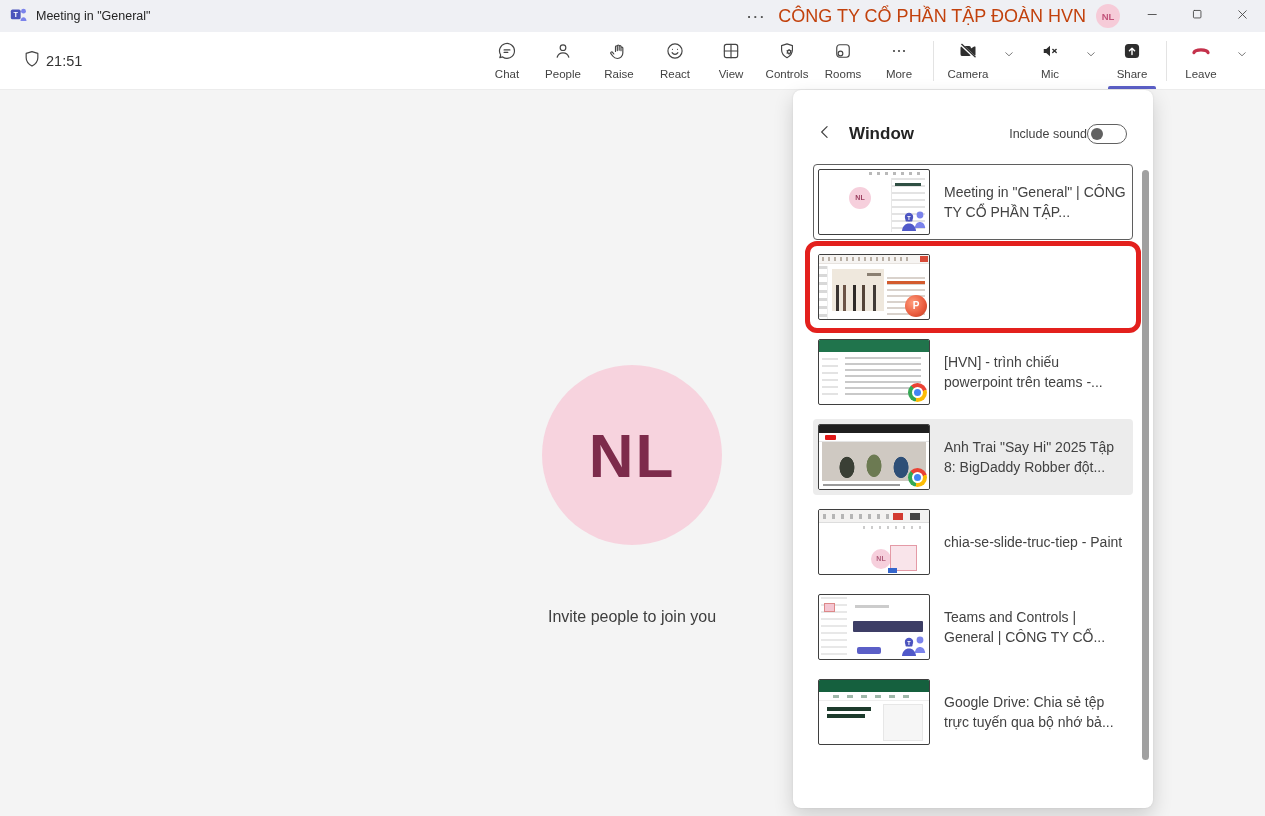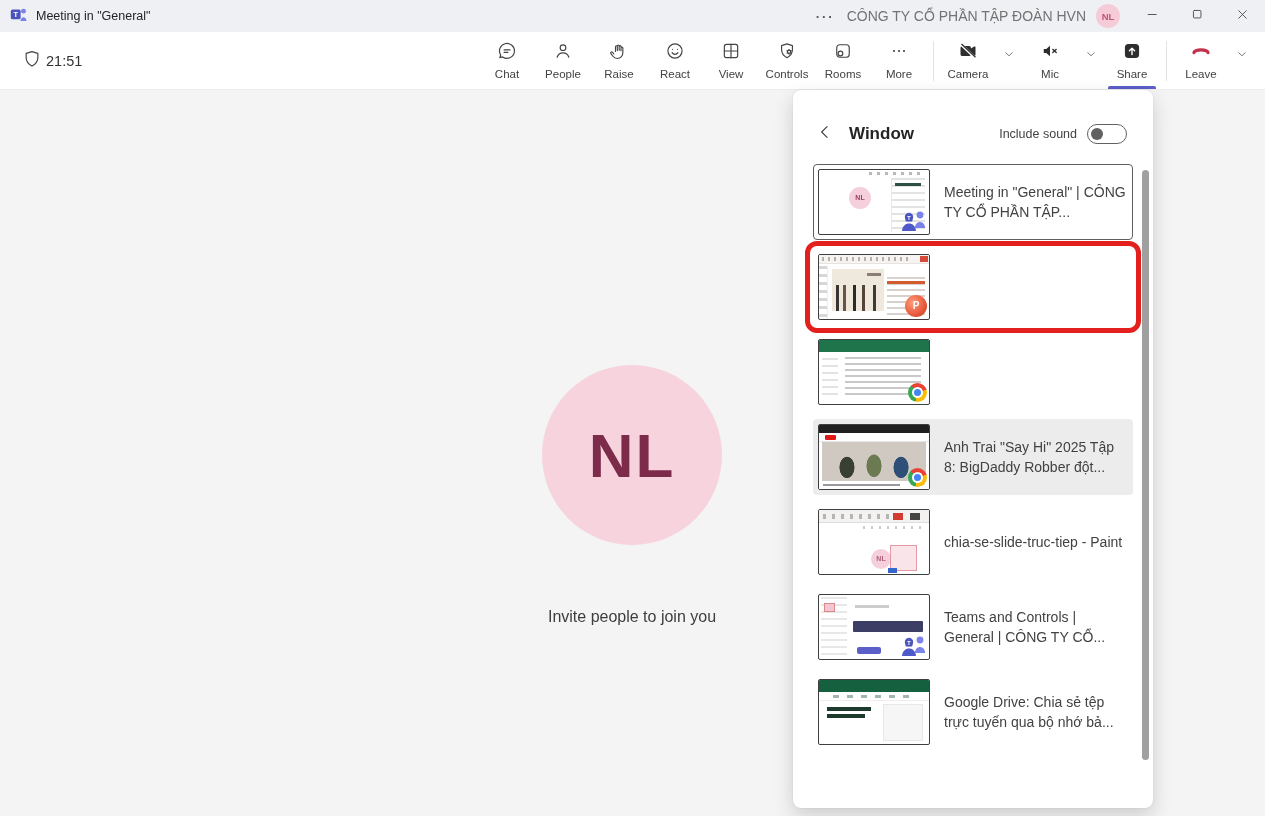--- a/index.html
+++ b/index.html
@@ -7,21 +7,21 @@
   html,body{width:1265px;height:816px;overflow:hidden;}
   body{font-family:var(--f);background:#f4f4f4;position:relative;}
 
   
   .titlebar{height:32px;background:#eff0f4;display:flex;align-items:center;padding-left:10px;}
   .tb-app{display:flex;align-items:center;gap:8px;}
   .tb-app svg{width:18px;height:18px;}
   .tb-title{font-size:12.5px;color:#242424;}
   .tb-right{margin-left:auto;display:flex;align-items:center;height:100%;}
   .tb-overflow{font-size:13px;color:#555;letter-spacing:2px;font-weight:700;padding:0 12px;cursor:pointer;}
-  .tb-org{font-size:14px;color:#737373;}
+  .tb-org{font-size:18px;color:#c2410c;}
   .tb-avatar{width:24px;height:24px;border-radius:50%;background:#f6cbd8;color:#c2537a;
     font-size:9.5px;font-weight:700;display:flex;align-items:center;justify-content:center;margin:0 10px;}
   .win-ctl{width:45px;height:32px;display:flex;align-items:center;justify-content:center;cursor:pointer;}
   .win-ctl svg{width:15px;height:15px;}
 
   
   .toolbar{height:58px;background:#fff;display:flex;align-items:center;padding:0 10px;position:relative;border-bottom:1px solid #ececec;}
   .timer-group{display:flex;align-items:center;gap:4px;margin-left:12px;}
   .timer-group svg{width:20px;height:20px;}
   .timer{font-size:14.5px;color:#333;}
@@ -40,21 +40,21 @@
     font-size:62px;font-weight:600;color:#7d2b4b;letter-spacing:2px;}
   .invite{position:absolute;top:608px;left:232px;width:800px;text-align:center;font-size:16px;color:#3d3d3d;}
 
   
   .panel{position:absolute;left:793px;top:90px;width:360px;height:718px;background:#fff;border-radius:8px;
     box-shadow:0 8px 20px rgba(0,0,0,.16),0 0 2px rgba(0,0,0,.10);z-index:5;overflow:hidden;}
   .panel-header{display:flex;align-items:center;padding:32px 26px 16px 20px;}
   .back-btn{width:24px;height:24px;display:flex;align-items:center;justify-content:center;cursor:pointer;}
   .back-btn svg{width:19px;height:19px;}
   .panel-title{font-size:17px;font-weight:700;color:#242424;margin-left:12px;}
-  .sound-group{margin-left:auto;display:flex;align-items:center;gap:10px;}
+  .sound-group{margin-left:auto;display:flex;align-items:center;}
   .sound-label{font-size:12.5px;color:var(--ink);}
   .toggle{width:40px;height:20px;border:1px solid #616161;border-radius:10px;background:#fff;position:relative;cursor:pointer;}
   .toggle .knob{position:absolute;left:3px;top:3px;width:12px;height:12px;border-radius:50%;background:#616161;}
 
   .window-list{padding:2px 20px 0 20px;height:calc(100% - 80px);overflow:hidden;}
   .win-item{display:flex;align-items:center;gap:14px;padding:4px;border:1px solid transparent;border-radius:4px;margin-bottom:9px;cursor:pointer;}
   .win-item.selected{border-color:#5f5f5f;}
   .win-item.hovered{background:#ececec;}
   .win-item.highlighted{outline:5px solid #e3201d;outline-offset:3px;}
   .win-title{font-size:14px;line-height:20px;color:var(--ink);max-width:182px;}
@@ -338,20 +338,21 @@
 
   <div class="win-item">
     <div class="thumb t-chrome-doc">
           <i class="a"></i>
           <i class="b"></i>
           <i class="c"></i>
           <i class="badge badge-chrome">
             <i></i>
           </i>
         </div>
+    <div class="win-title">[HVN] - trình chiếu powerpoint trên teams -...</div>
   </div>
 
   <div class="win-item hovered">
     <div class="thumb t-youtube">
           <i class="a"></i>
           <i class="b"></i>
           <i class="r"></i>
           <i class="c"></i>
           <i class="e"></i>
           <i class="badge badge-chrome">

